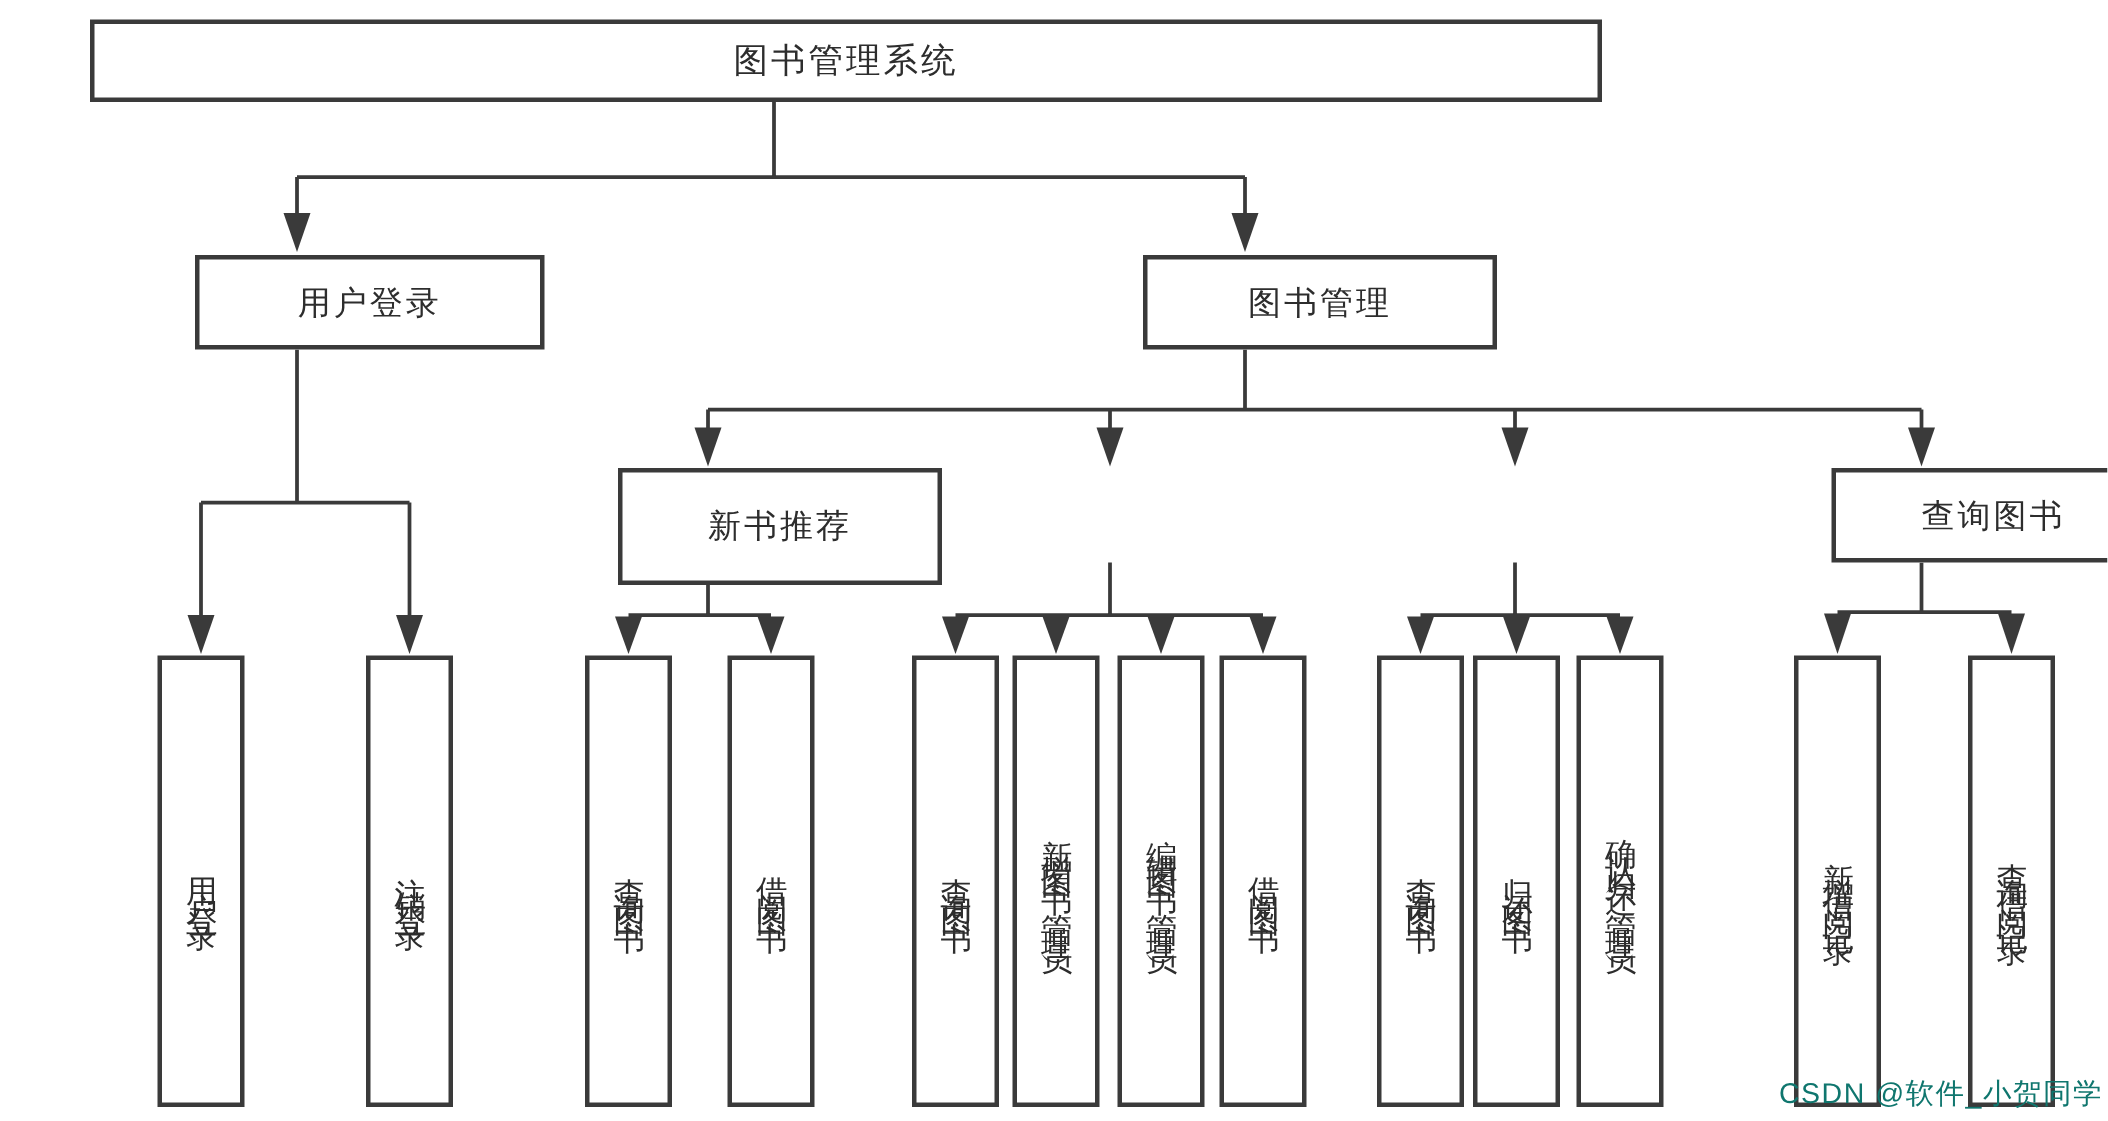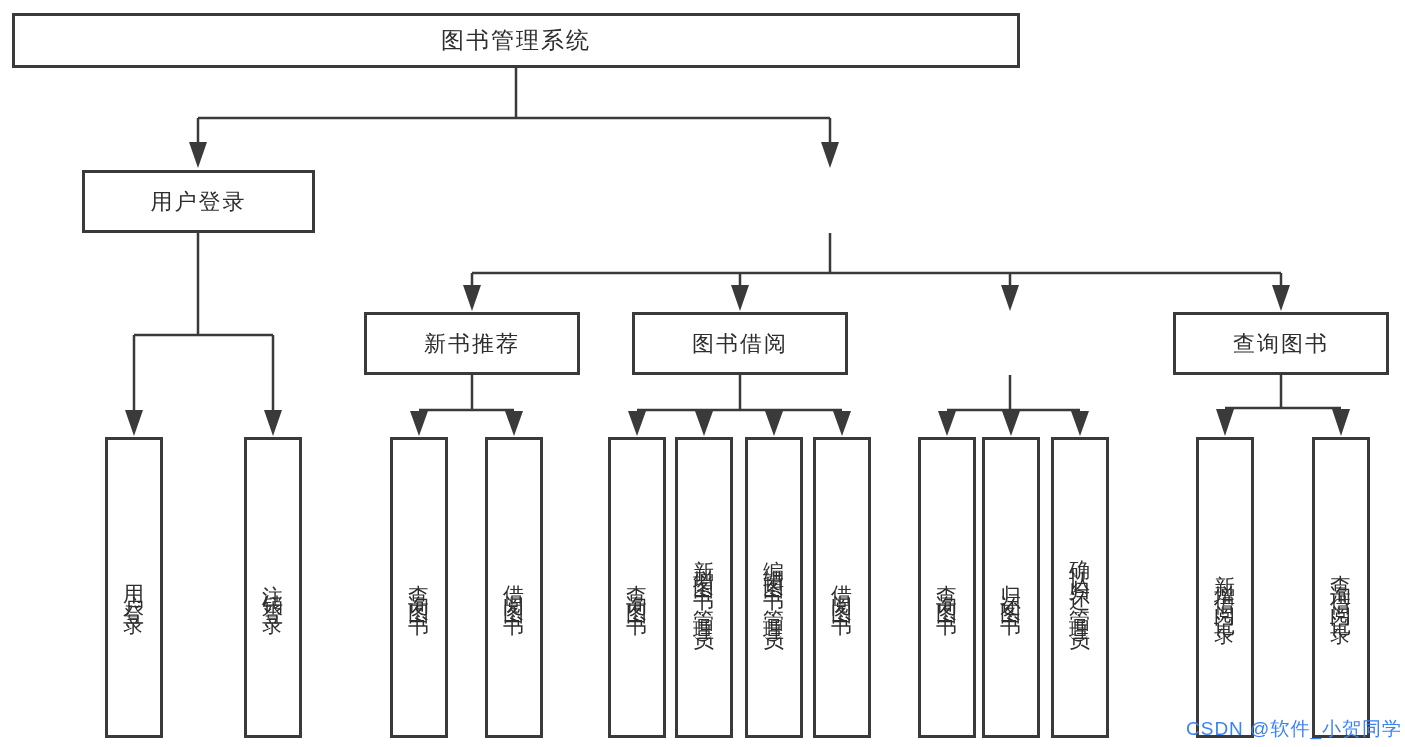--- a/index.html
+++ b/index.html
@@ -7,28 +7,28 @@
     position:relative;width:1405px;height:747px;background:#ffffff;overflow:hidden;
     font-family:"Liberation Sans","DejaVu Sans",sans-serif;
   }
   .wires{position:absolute;left:0;top:0;z-index:1;}
   .node{
     position:absolute;box-sizing:border-box;background:#ffffff;
     border:3px solid #3a3a3a;color:#2d2d2d;
     display:flex;align-items:center;justify-content:center;
     z-index:2;text-align:center;white-space:nowrap;
   }
-  .hnode{font-size:22px;letter-spacing:2px;}
+  .hnode{font-size:22px;letter-spacing:2px;margin-left:48px;}
   .rootnode{font-size:23px;letter-spacing:2px;}
   .vnode{
     writing-mode:vertical-rl;text-orientation:mixed;
     font-size:21px;letter-spacing:10px;line-height:1;
   }
   .watermark{
-    position:absolute;z-index:3;color:#3b82f6;font-size:19px;
+    position:absolute;z-index:3;color:#0f766e;font-size:19px;
     letter-spacing:1px;white-space:nowrap;
   }
 </style>
 </head>
 <body>
 
 <div class="canvas">
 
   <svg class="wires" width="1405" height="747" viewBox="0 0 1405 747" fill="none" stroke="#3a3a3a" stroke-width="2.5">
 
@@ -76,23 +76,23 @@
     <g>
       <path d="M1281,375 V408 M1225,408 H1341"></path>
       <polygon fill="#3a3a3a" stroke="none" points="1216,409 1234,409 1225,436"></polygon>
       <polygon fill="#3a3a3a" stroke="none" points="1332,409 1350,409 1341,436"></polygon>
     </g>
   </svg>
 
   <div class="node hnode rootnode" style="left:12px;top:13px;width:1008px;height:55px">图书管理系统</div>
 
   <div class="node hnode" style="left:82px;top:170px;width:233px;height:63px">用户登录</div>
+  <div class="node hnode" style="left:714px;top:170px;width:236px;height:63px">图书管理</div>
 
-  <div class="node hnode" style="left:364px;top:312px;width:216px;height:63px">新书推荐</div>
-  <div class="node hnode" style="left:632px;top:312px;width:216px;height:63px">图书借阅</div>
+  <div class="node hnode" style="left:364px;top:312px;width:216px;height:78px">新书推荐</div>
   <div class="node hnode" style="left:1173px;top:312px;width:216px;height:63px">查询图书</div>
 
   <div class="node vnode" style="left:105px;top:437px;width:58px;height:301px">用户登录</div>
   <div class="node vnode" style="left:244px;top:437px;width:58px;height:301px">注销登录</div>
 
   <div class="node vnode" style="left:390px;top:437px;width:58px;height:301px">查询图书</div>
   <div class="node vnode" style="left:485px;top:437px;width:58px;height:301px">借阅图书</div>
 
   <div class="node vnode" style="left:608px;top:437px;width:58px;height:301px">查询图书</div>
   <div class="node vnode" style="left:675px;top:437px;width:58px;height:301px">新增图书（管理员）</div>

